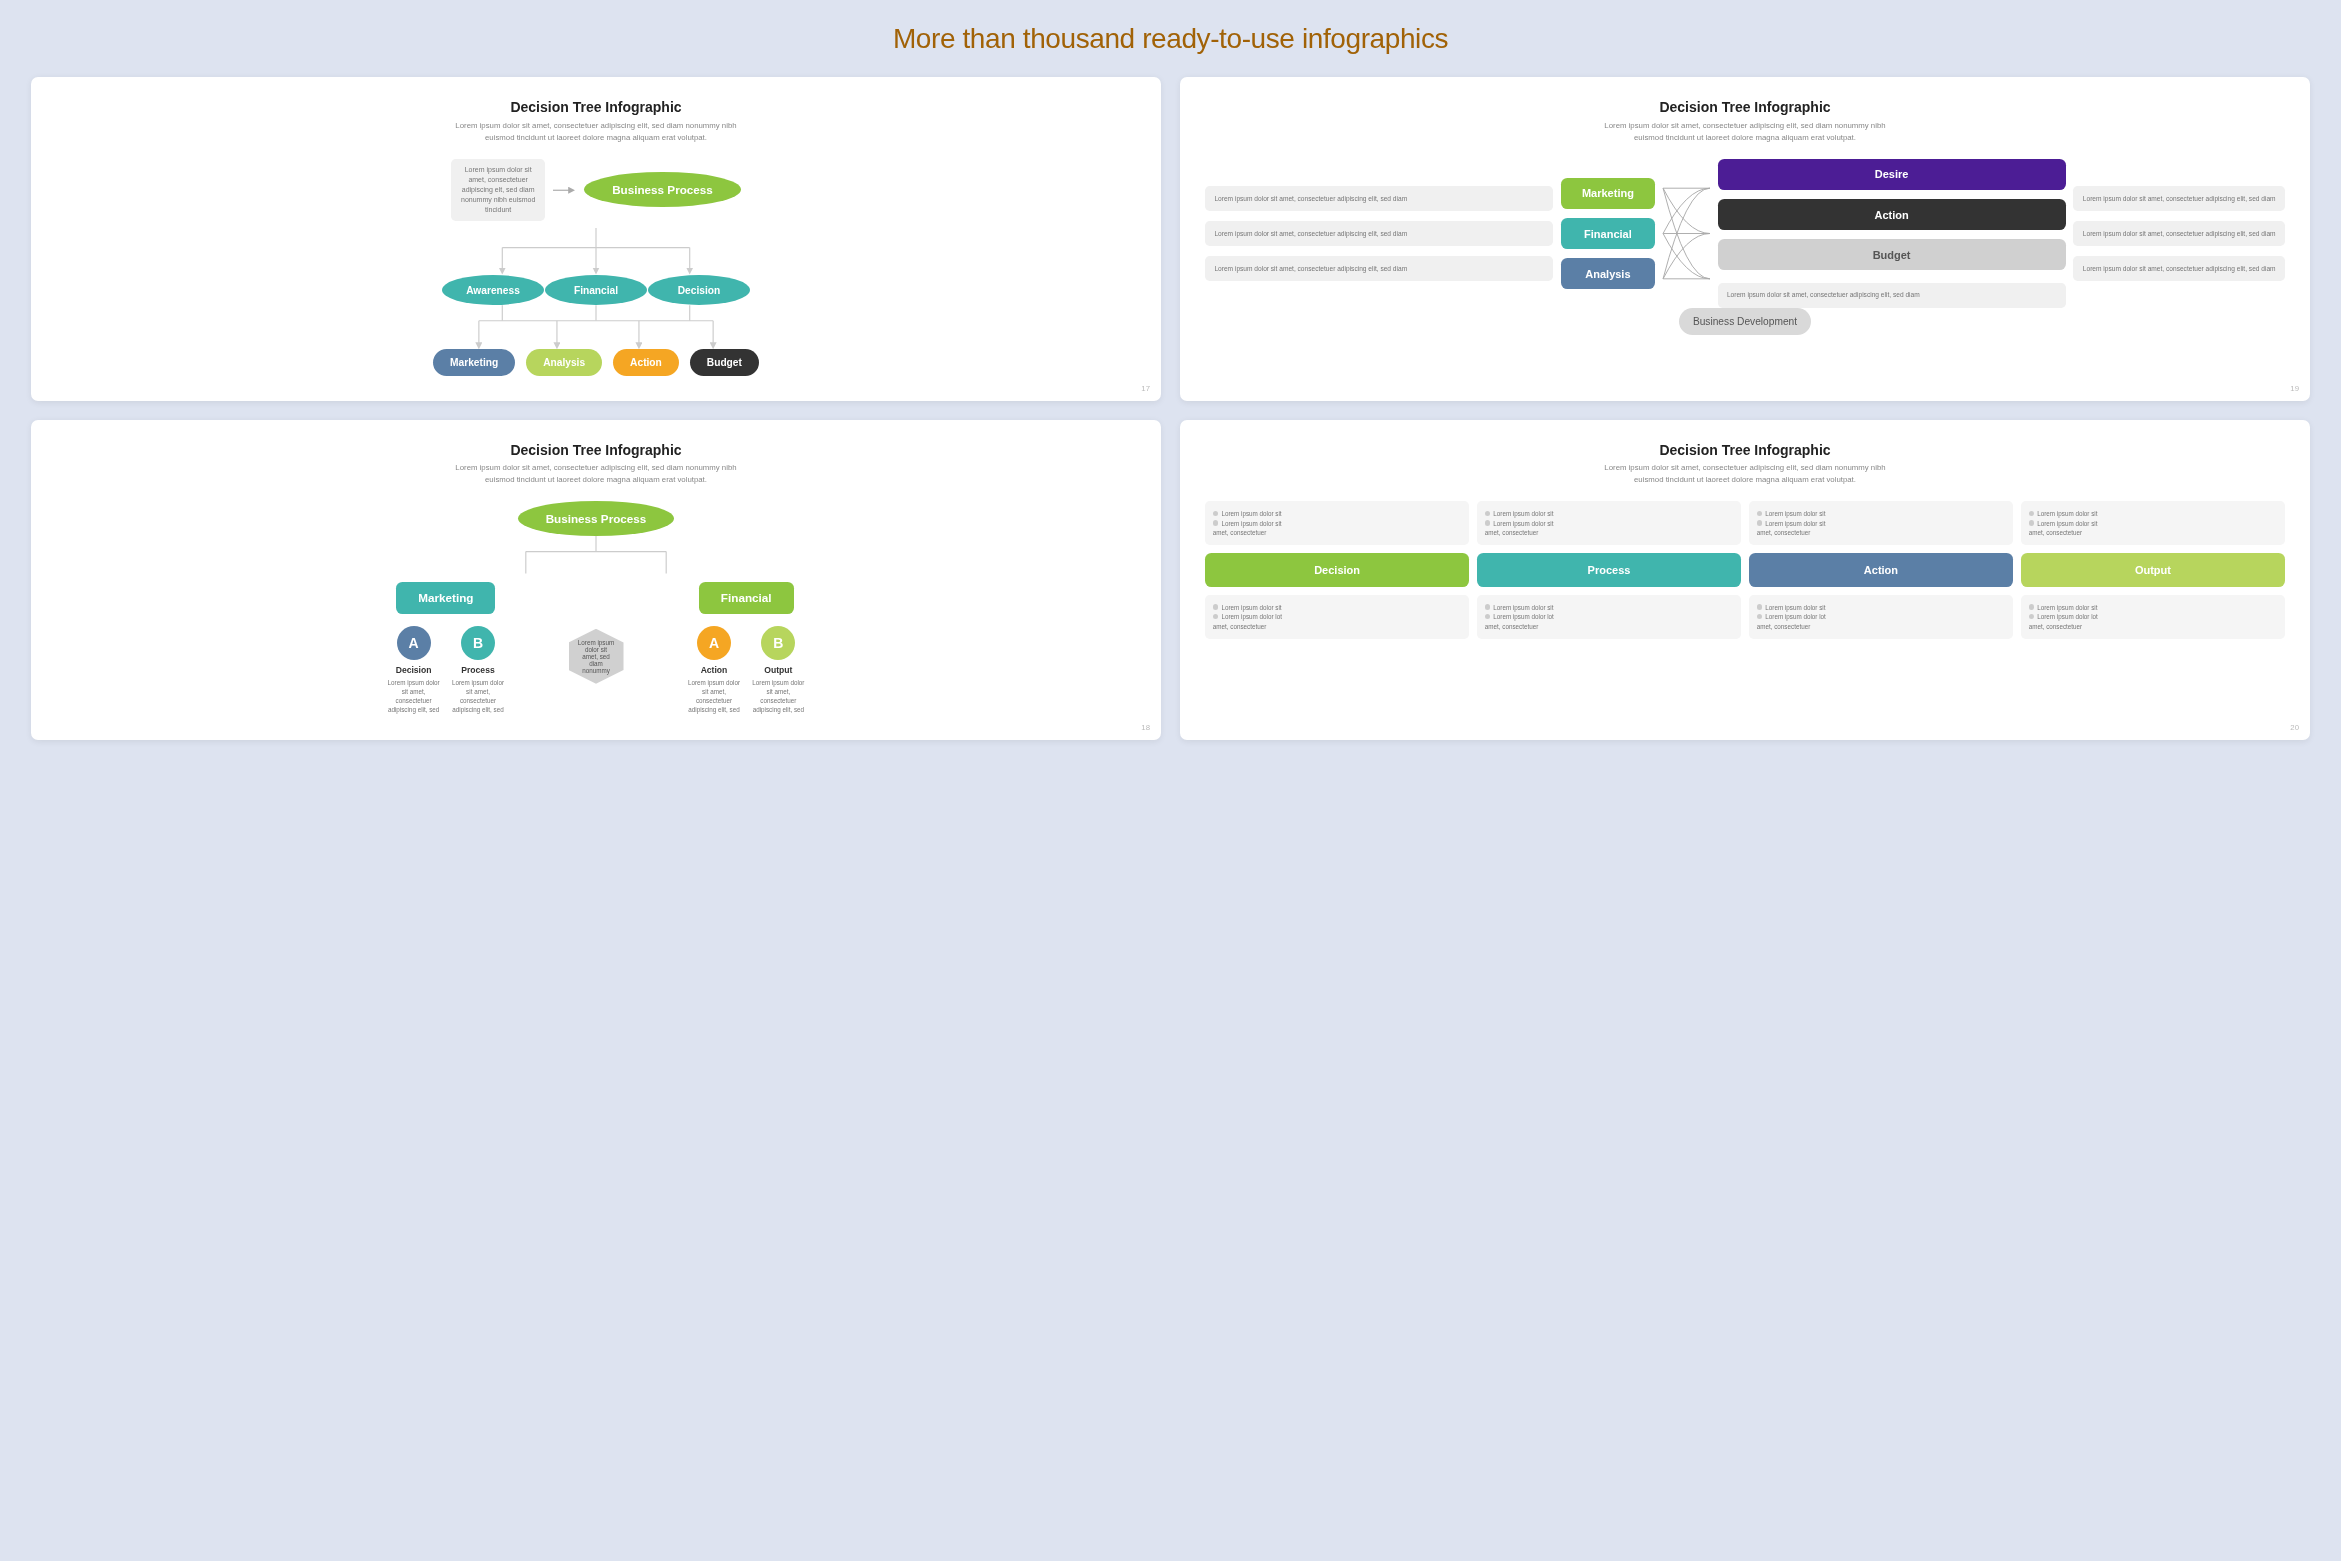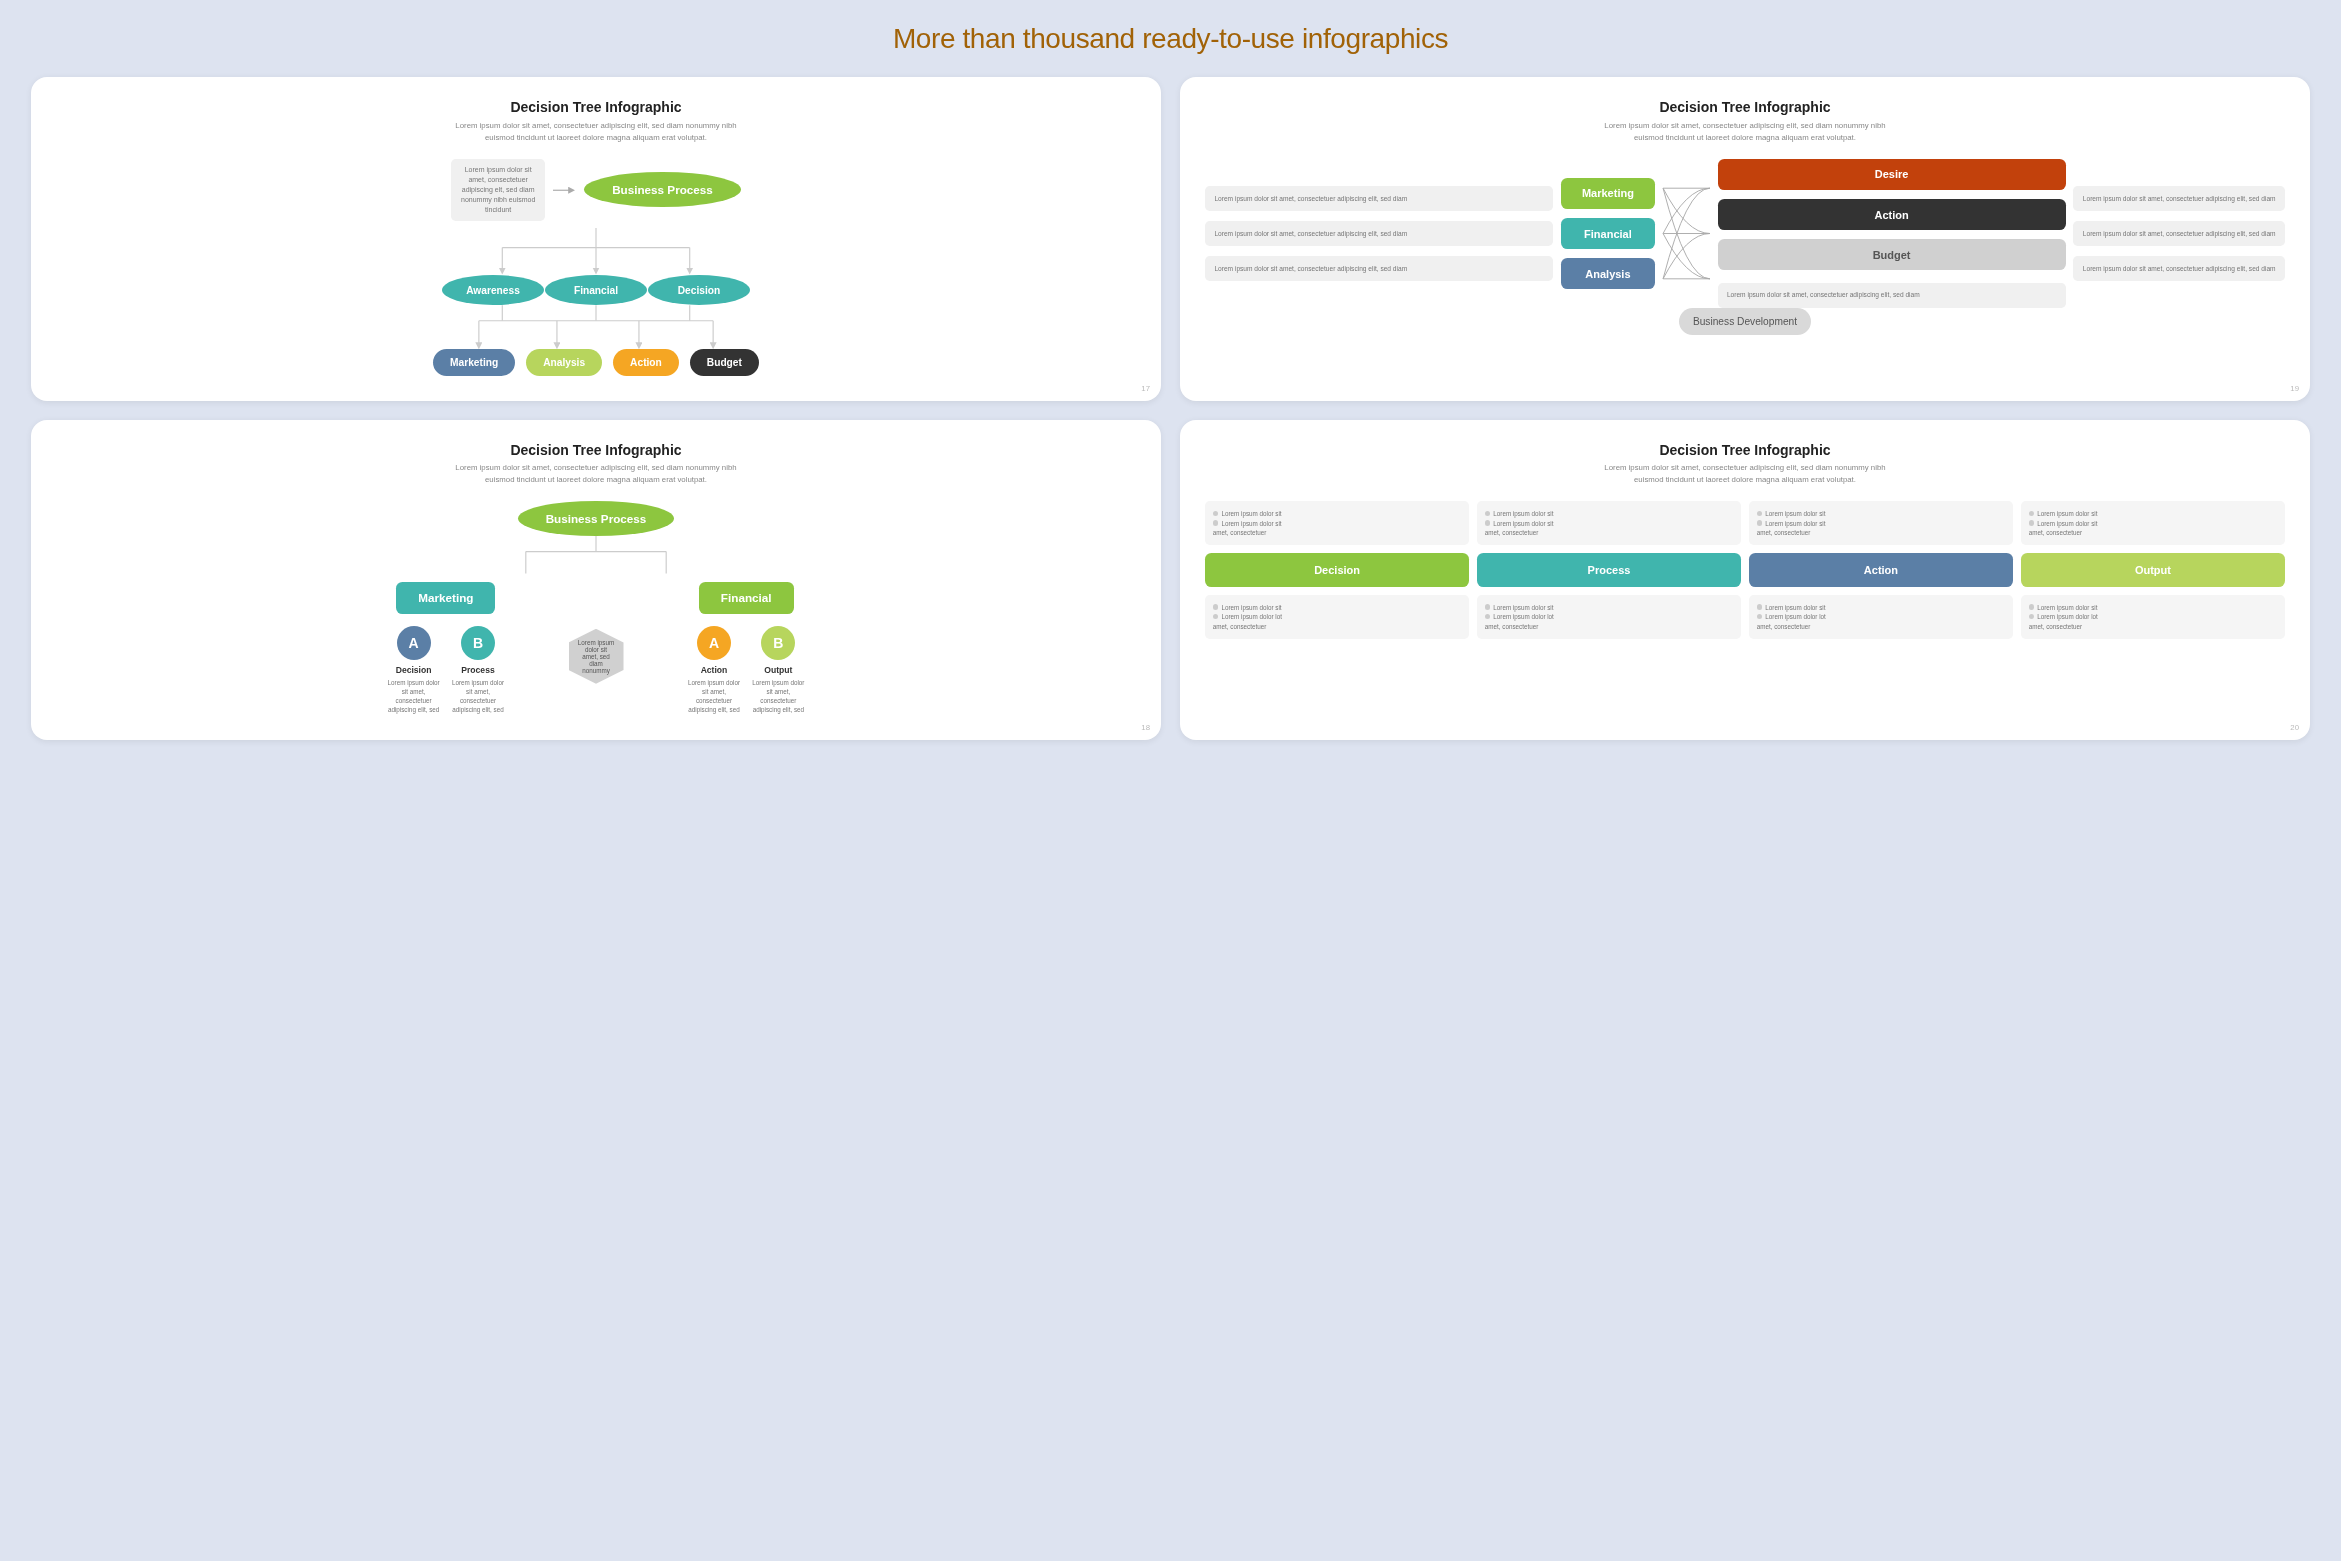--- a/index.html
+++ b/index.html
@@ -17,21 +17,21 @@
       margin-bottom: 22px;
       letter-spacing: -0.4px;
     }
     .grid {
       display: grid;
       grid-template-columns: 1fr 1fr;
       gap: 19px;
     }
     .card {
       background: #fff;
-      border-radius: 16px;
+      border-radius: 7px;
       padding: 22px 25px 25px;
       position: relative;
       box-shadow: 0 1.6px 6.3px rgba(0,0,0,0.07);
     }
     .card-title {
       text-align: center;
       font-size: 14px;
       font-weight: 700;
       color: #222;
       margin-bottom: 4.7px;
@@ -192,21 +192,21 @@
       background: #5b7fa6;
       border-radius: 6.3px;
       padding: 9.4px 14px;
       font-size: 11px;
       font-weight: 700;
       color: #fff;
       text-align: center;
       min-width: 94px;
     }
     .card2-btn-yellow {
-      background: #c2410c;
+      background: #4c1d95;
       border-radius: 6.3px;
       padding: 9.4px 14px;
       font-size: 11px;
       font-weight: 700;
       color: #fff;
       text-align: center;
       min-width: 94px;
     }
     .card2-btn-dark {
       background: #333;

